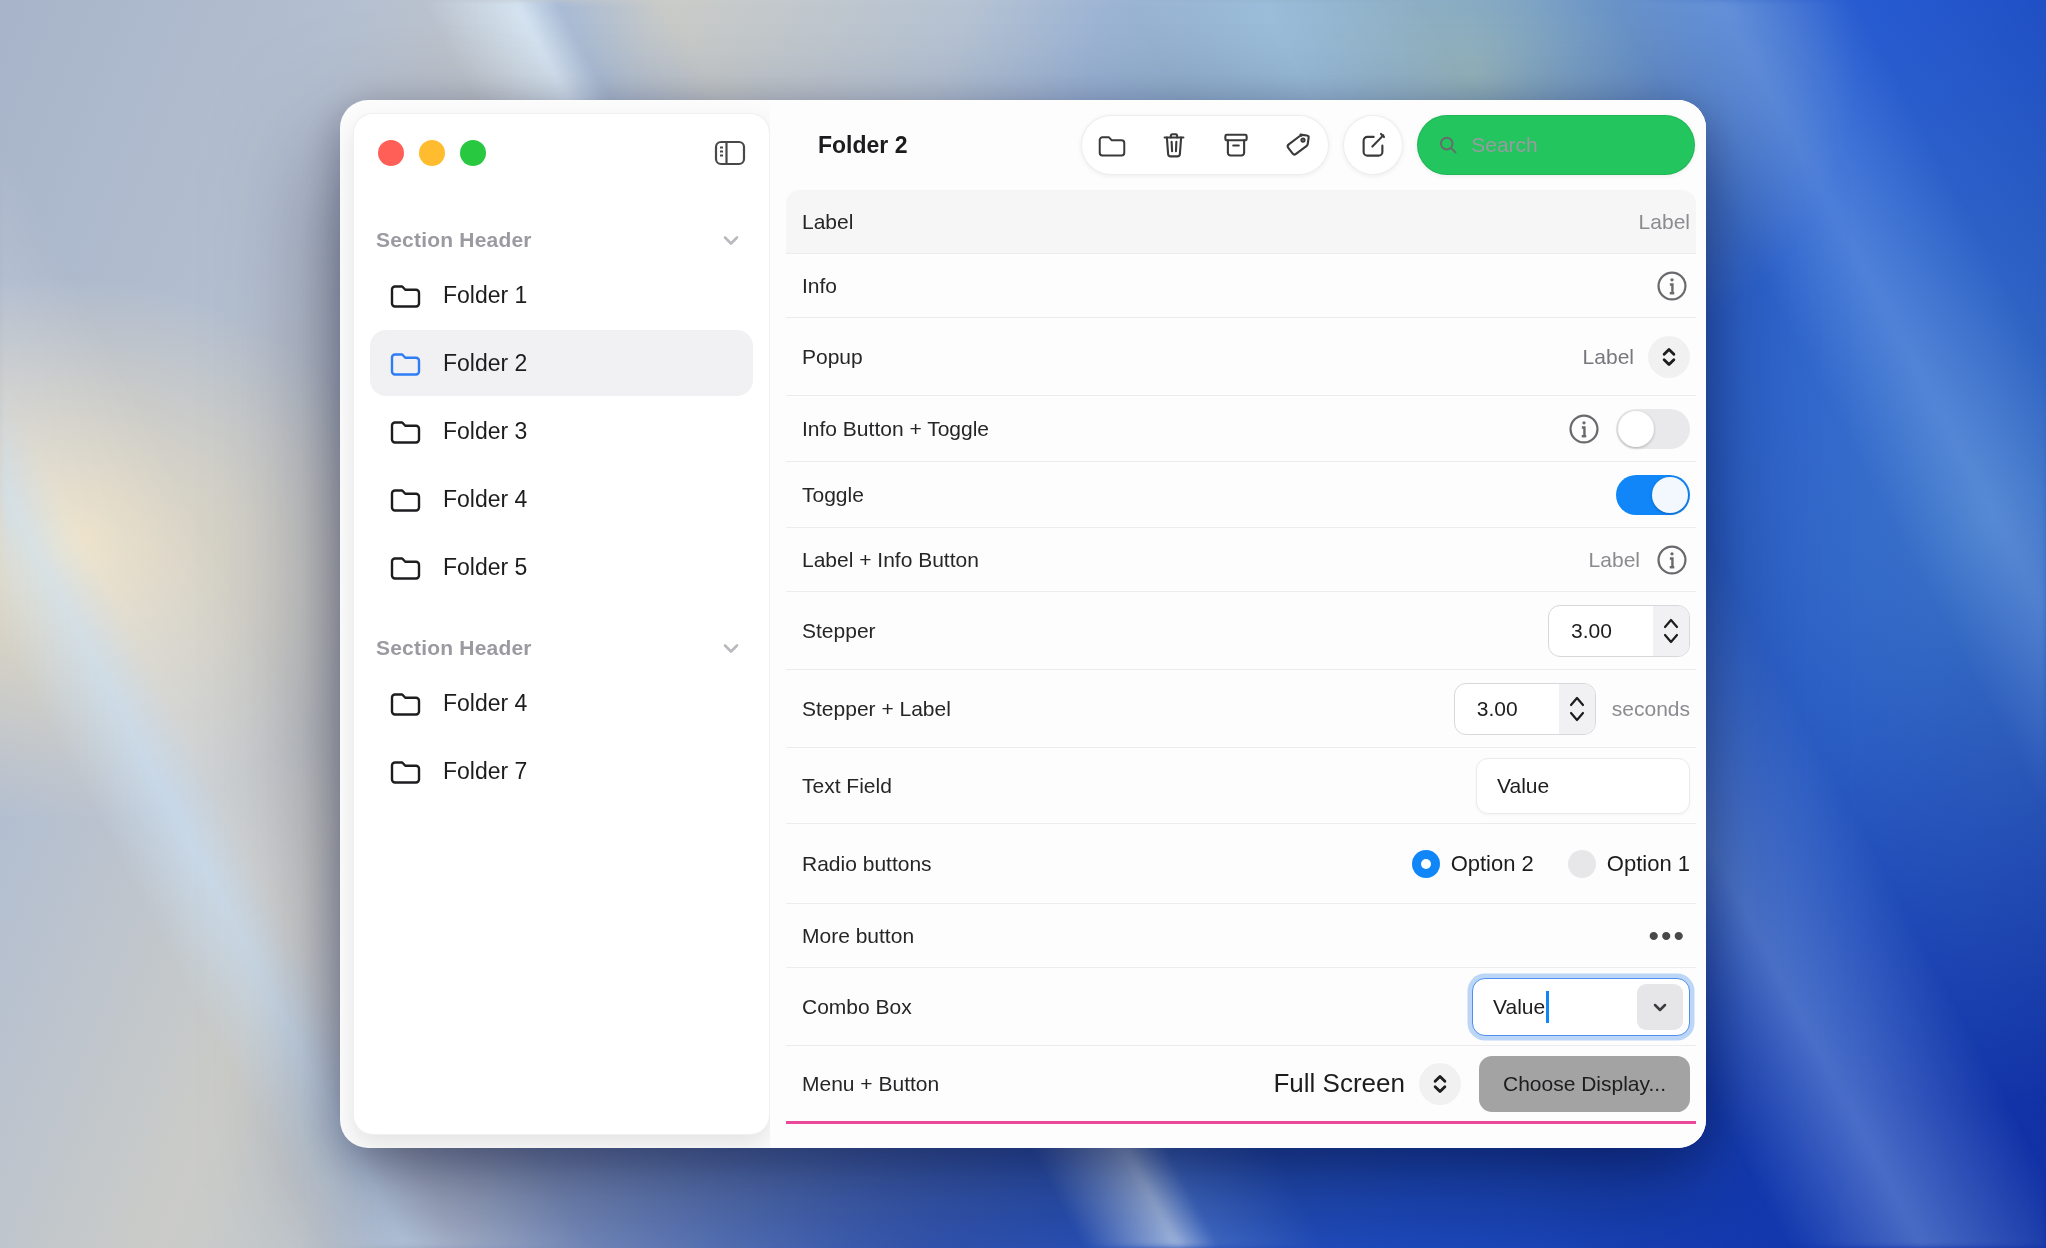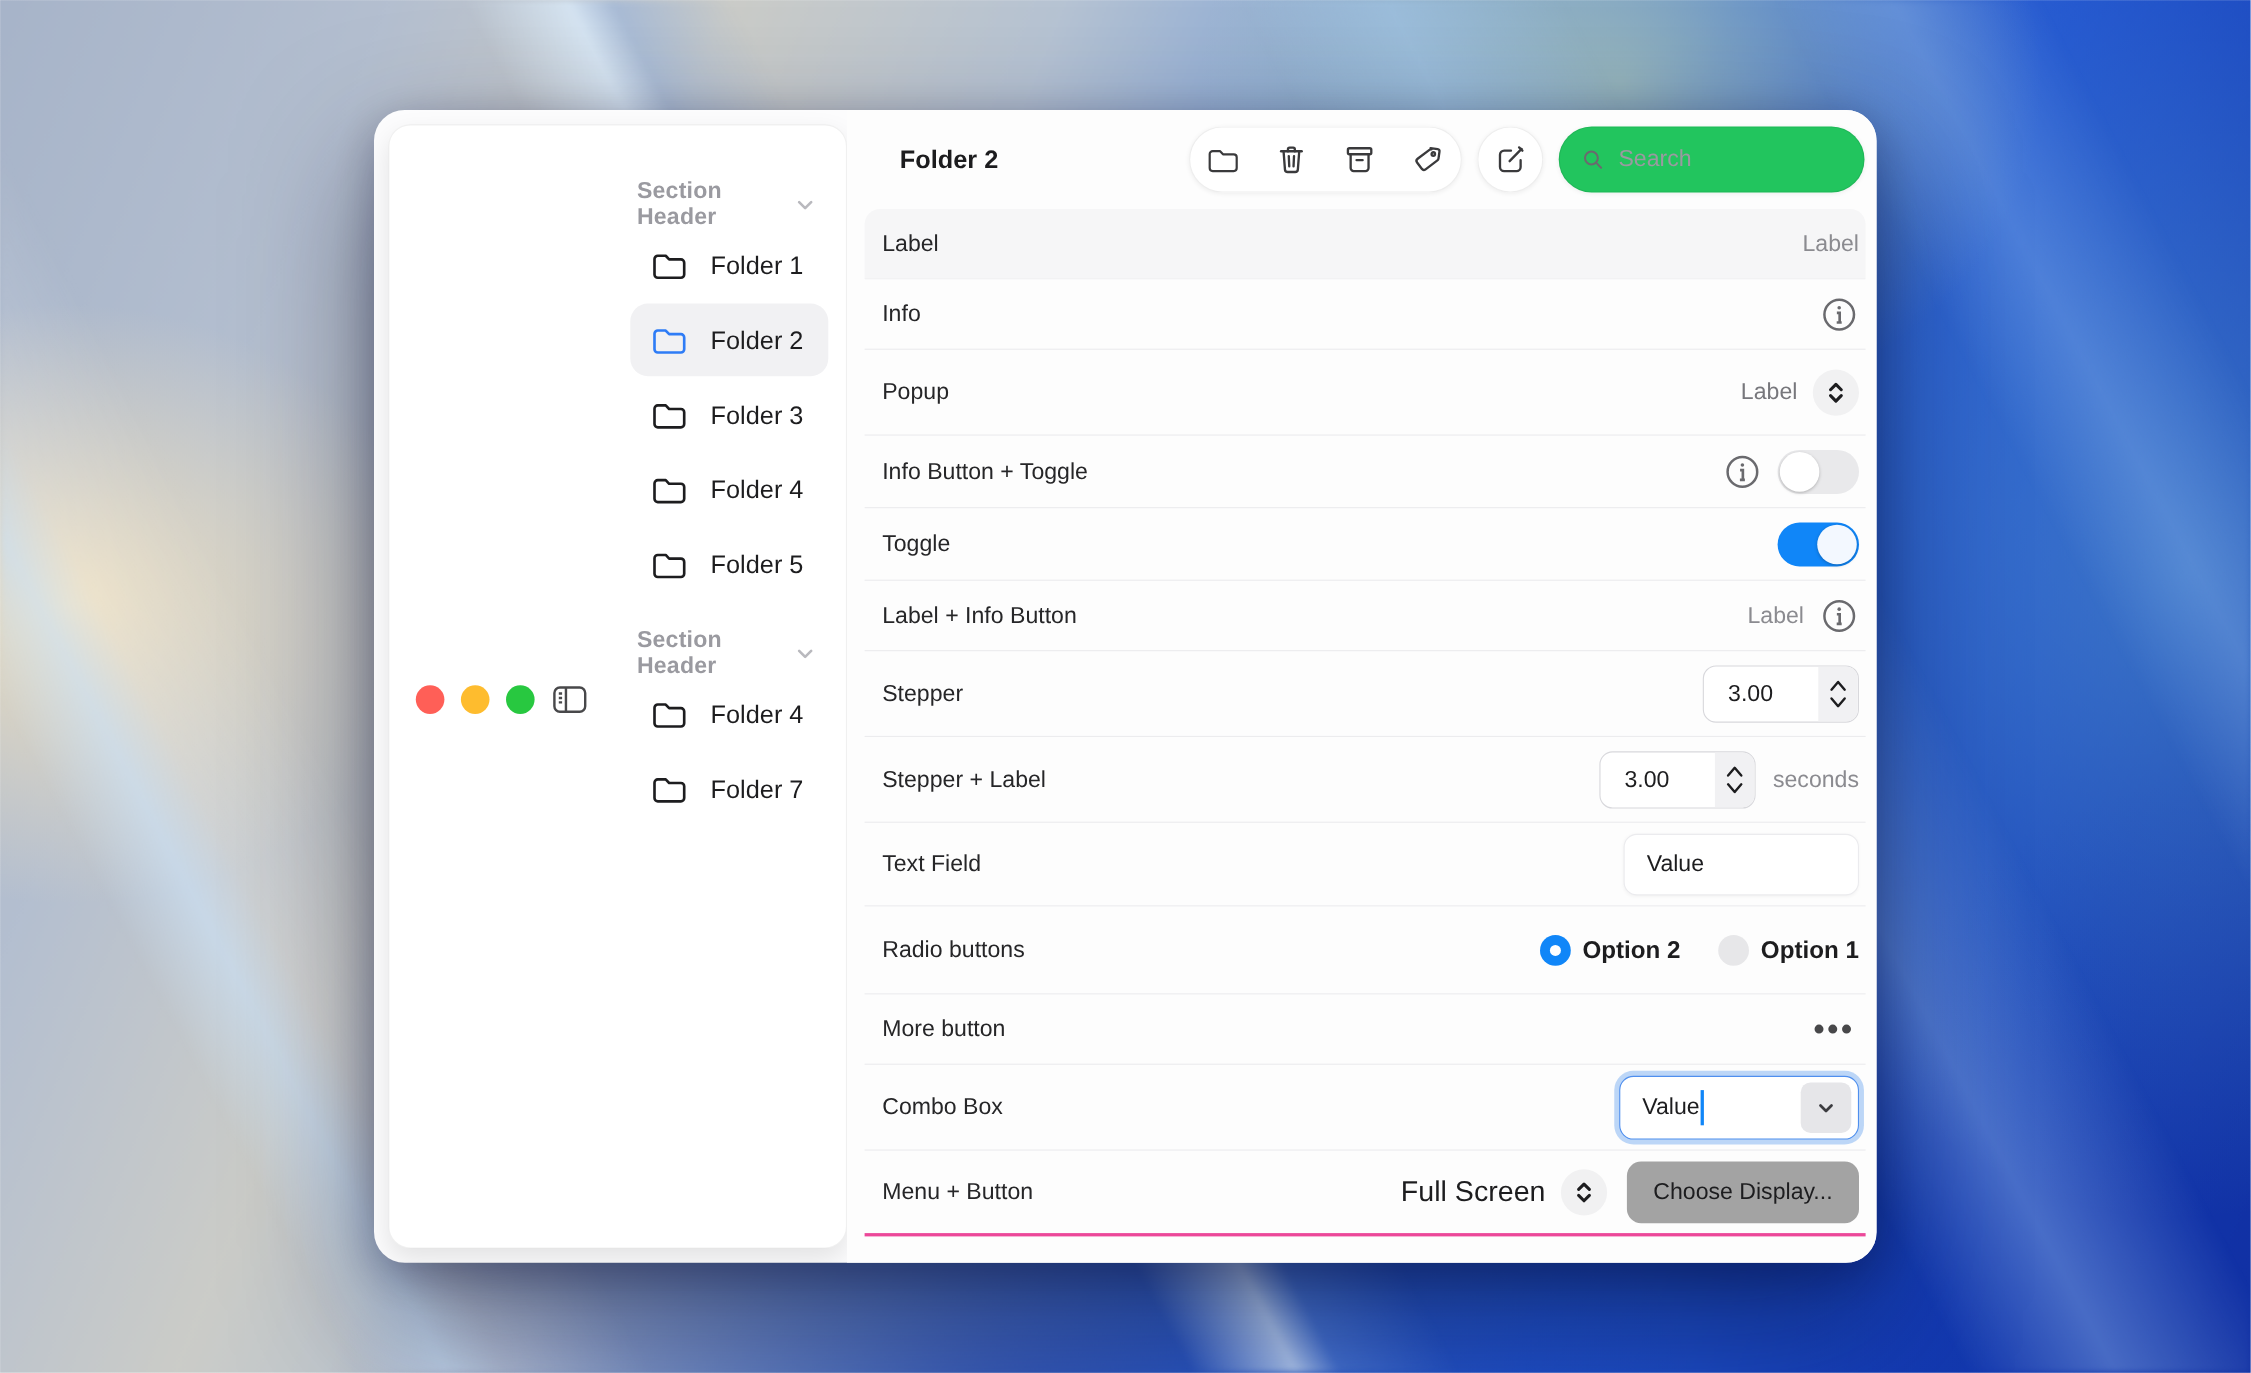--- a/index.html
+++ b/index.html
@@ -30,21 +30,21 @@
   .window { position:absolute; left:340px; top:100px; width:1366px; height:1048px;
     background:#fcfcfd; border-radius:28px; display:flex;
     box-shadow:0 50px 120px rgba(0,10,50,.5), 0 12px 40px rgba(0,10,50,.28);
     overflow:hidden; }
 
   
   .sidebar-pane { flex:0 0 430px; padding:13px 0 13px 13px; }
   .sidebar-card { width:417px; height:100%; background:#ffffff; border-radius:20px;
     border:1px solid rgba(0,0,0,.06);
     box-shadow:0 10px 24px rgba(0,0,0,.10);
-    display:flex; flex-direction:row; }
+    display:flex; flex-direction:column; }
   .traffic-row { display:flex; align-items:center; padding:24px 22px 0 24px; }
   .tl-dot { width:26px; height:26px; border-radius:50%; margin-right:15px; }
   .spacer { flex:1; }
   .sidebar-toggle { width:34px; height:30px; border:none; background:none; cursor:pointer; color:#48484a; }
 
   .side-nav { padding:50px 16px 0 16px; }
   .section-header { display:flex; align-items:center; height:44px; padding:0 10px 0 6px; }
   .section-header .sh-label { color:#9a9aa0; font-size:21px; font-weight:700; letter-spacing:.2px; }
   .side-item { display:flex; align-items:center; height:66px; padding:0 14px 0 19px; border-radius:16px;
     font-size:23px; color:#1d1d1f; margin-bottom:2px; }
@@ -99,21 +99,21 @@
     background:#fff; }
   .stepper .st-value { width:104px; display:flex; align-items:center; padding-left:22px; font-size:21px; color:#1d1d1f; }
   .stepper .st-arrows { width:36px; background:#f1f1f3; border-left:1px solid #e2e2e6; border:none; cursor:pointer;
     display:flex; flex-direction:column; align-items:center; justify-content:center; gap:2px; color:#1d1d1f; }
   .unit-label { font-size:21px; color:#8b8b90; margin-left:16px; }
 
   .text-field { width:214px; height:56px; background:#fff; border:1px solid #ebebee; border-radius:12px;
     font-size:21px; color:#1d1d1f; padding:0 20px; outline:none; box-shadow:0 1px 3px rgba(0,0,0,.04);
     font-family:"Liberation Sans", sans-serif; }
 
-  .radio-group { display:flex; align-items:center; gap:34px;font-weight:bold; }
+  .radio-group { display:flex; align-items:center; gap:34px; }
   .radio-opt { display:flex; align-items:center; gap:11px; cursor:pointer; }
   .radio-dot { width:28px; height:28px; border-radius:50%; }
   .radio-dot.sel { background:#1086f8; display:flex; align-items:center; justify-content:center; }
   .radio-dot.sel::after { content:""; width:10px; height:10px; border-radius:50%; background:#fff; }
   .radio-dot.unsel { background:#e7e7e9; }
   .radio-opt .ro-label { font-size:22px; color:#1d1d1f; }
 
   .more-btn { border:none; background:none; cursor:pointer; font-size:30px; color:#48484a; letter-spacing:2px;
     line-height:1; padding:0 4px; }
 

